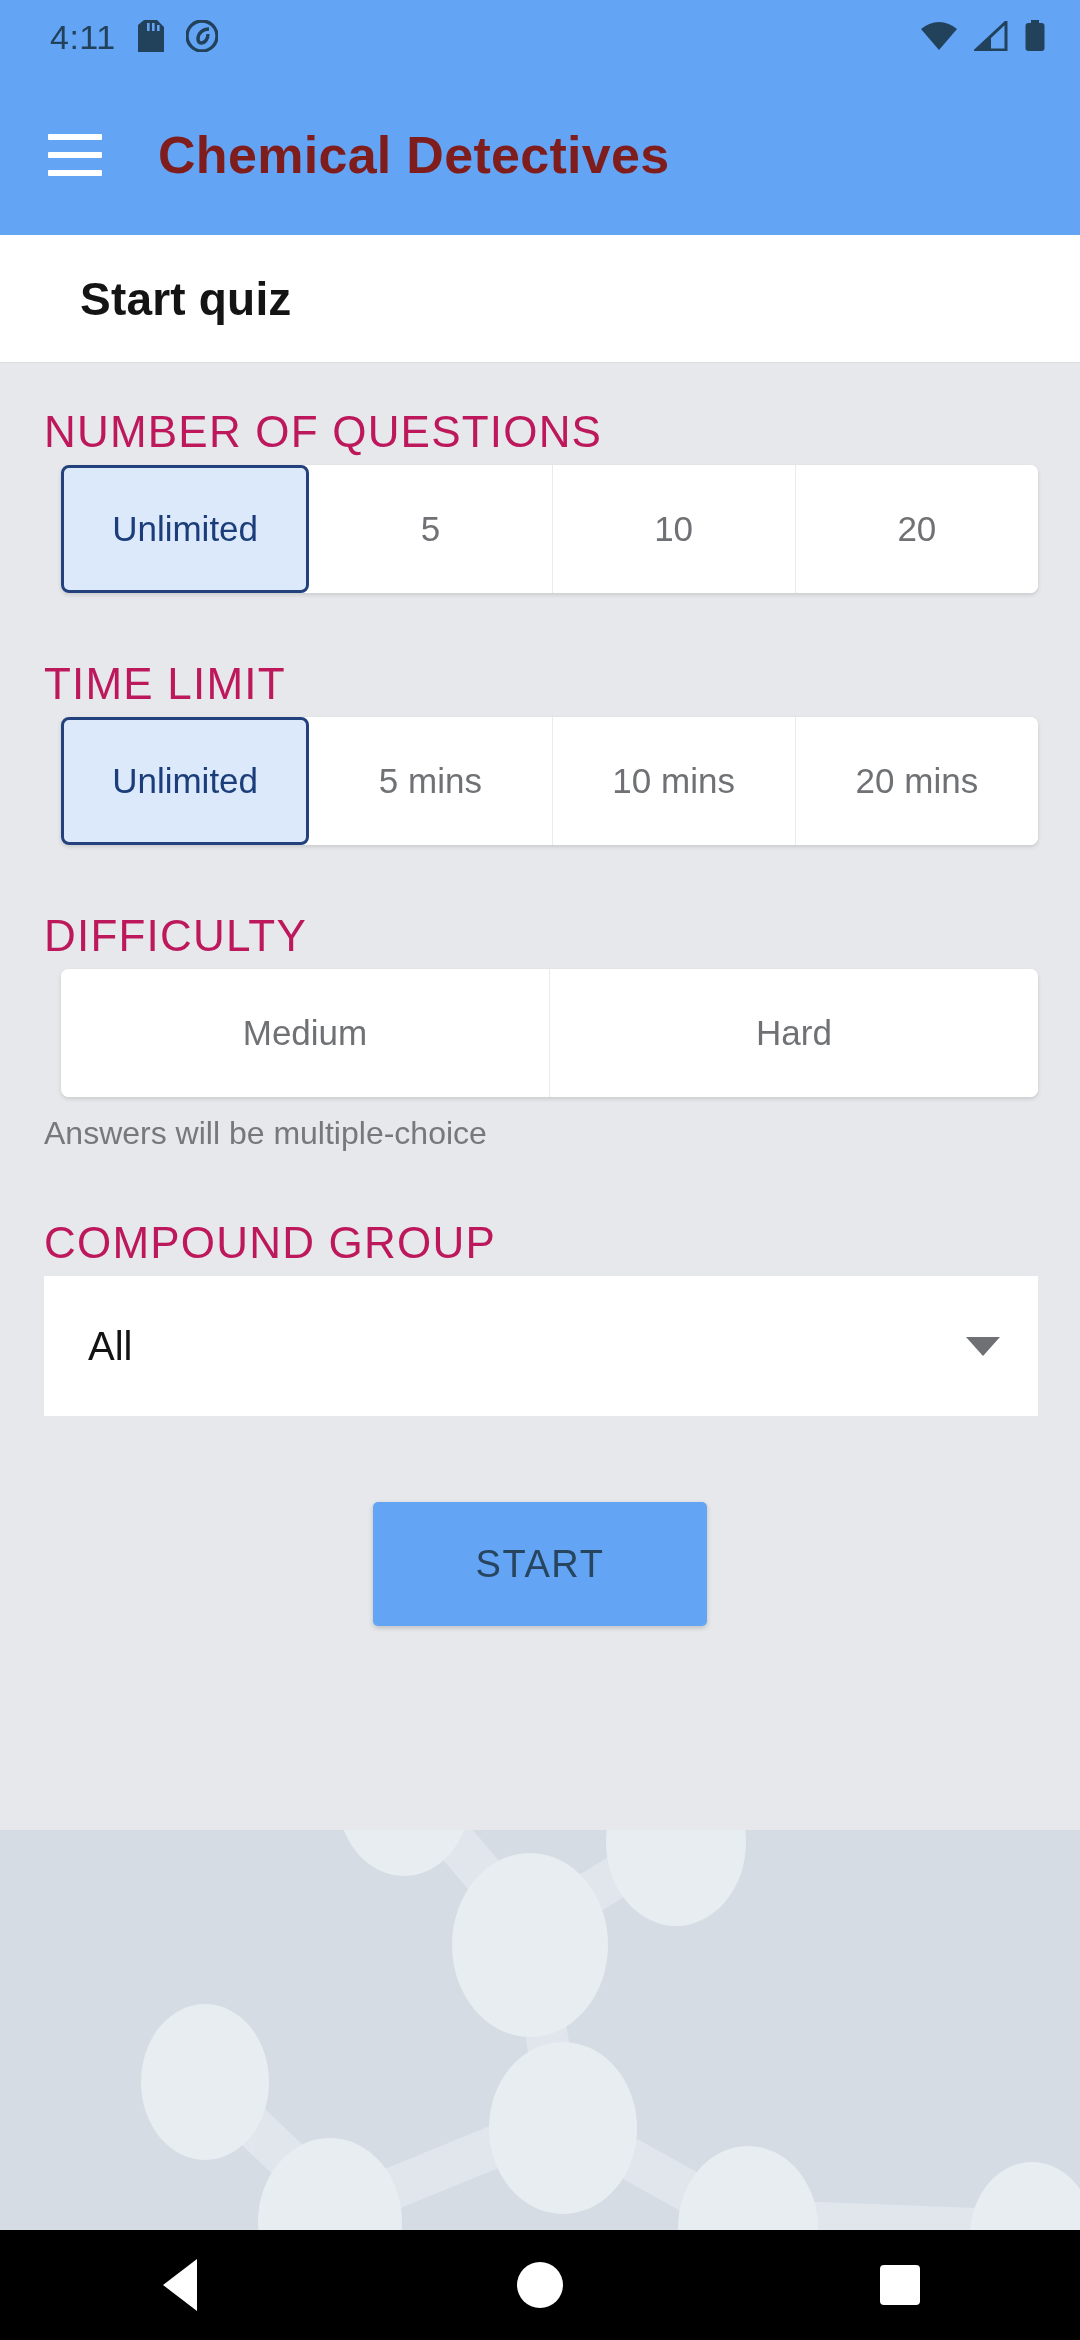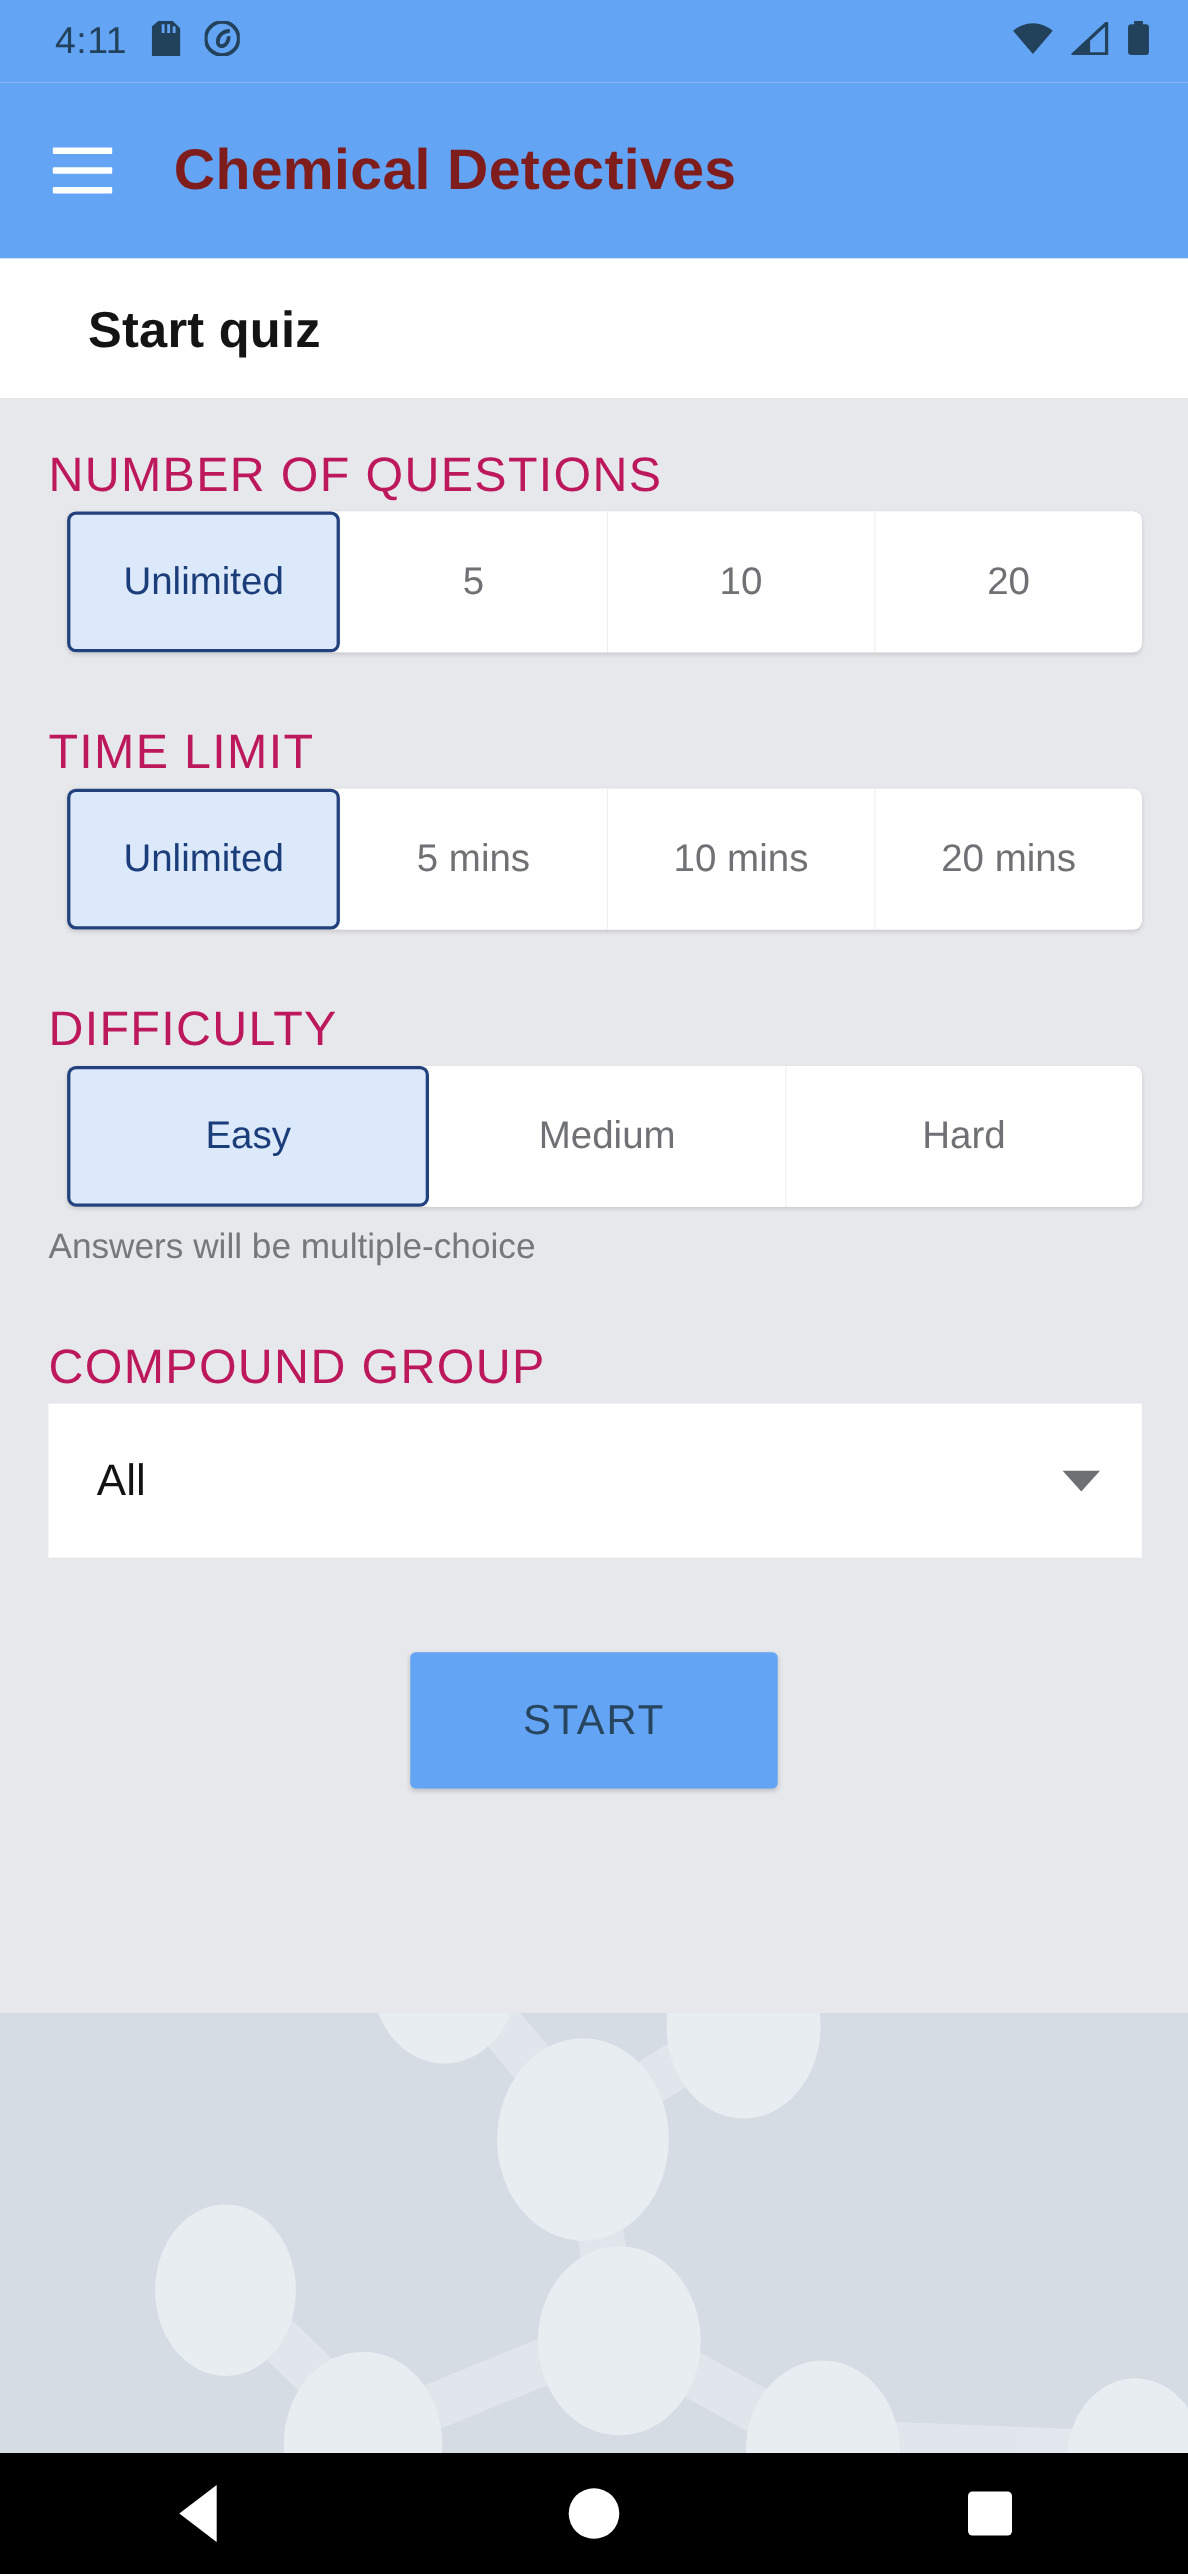--- a/index.html
+++ b/index.html
@@ -216,21 +216,20 @@
         <div class="seg">10 mins</div>
         <div class="seg">20 mins</div>
       </div>
     </div>
 
     <div class="gap-after-seg"></div>
 
     <div class="section-label">DIFFICULTY</div>
     <div class="seg-wrap">
       <div class="segmented">
-        <div class="seg selected">Easy</div>
         <div class="seg">Medium</div>
         <div class="seg">Hard</div>
       </div>
     </div>
     <div class="helper-text">Answers will be multiple-choice</div>
 
     <div class="gap-after-seg"></div>
 
     <div class="section-label">COMPOUND GROUP</div>
     <div class="dropdown">

